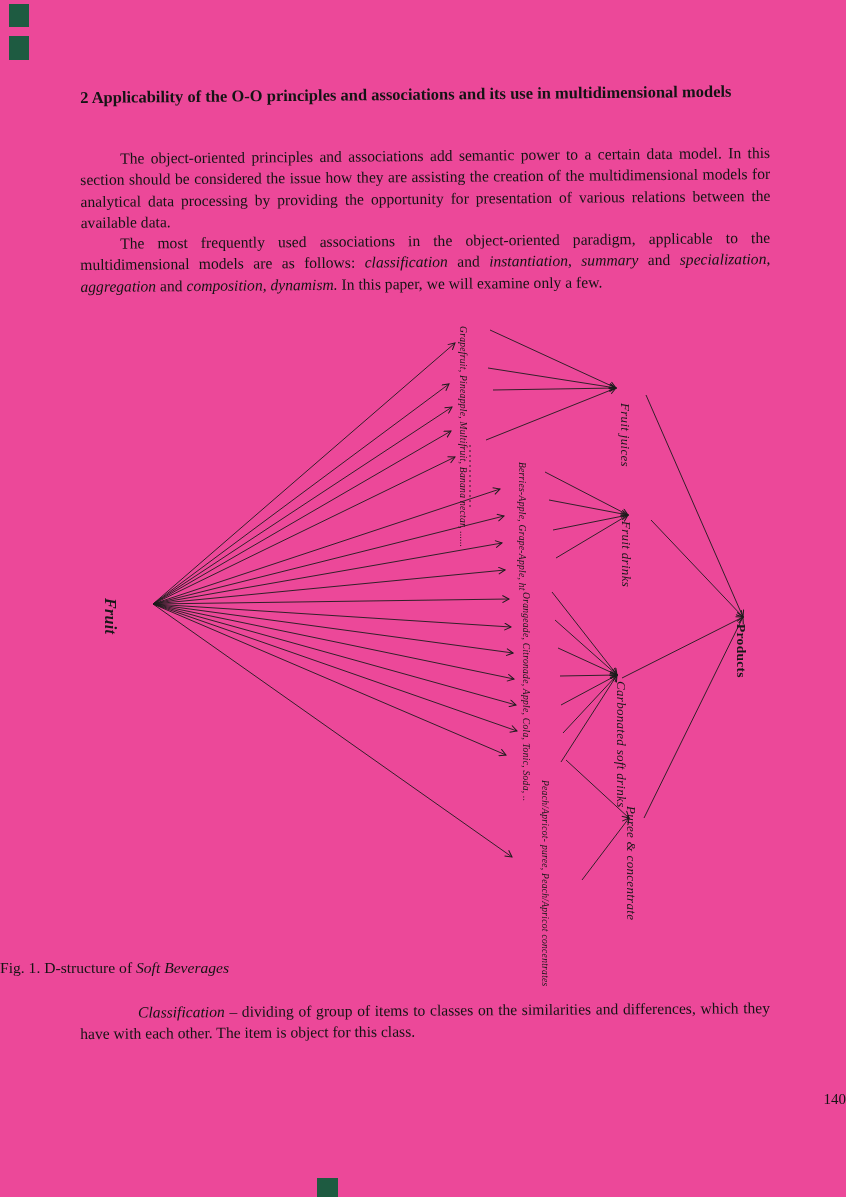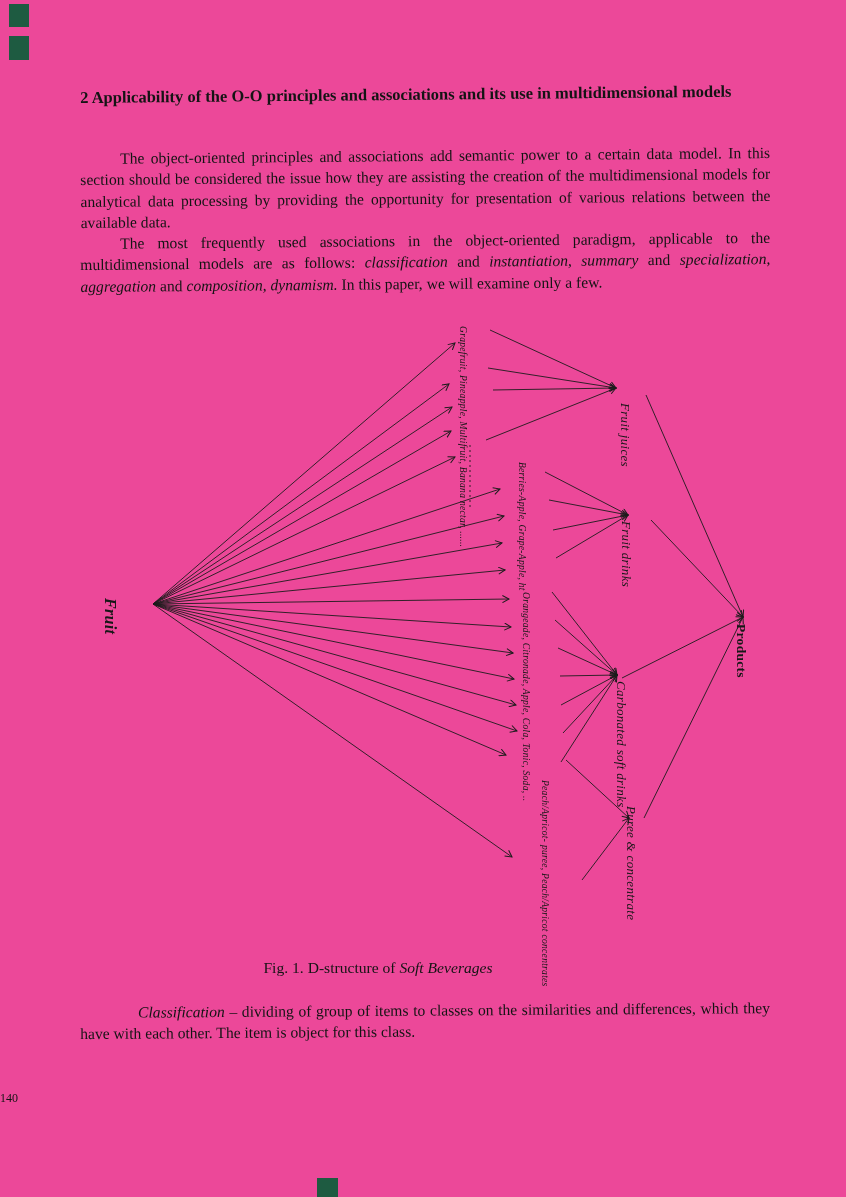--- a/index.html
+++ b/index.html
@@ -10,22 +10,22 @@
   .mark2{left:9px;top:36px;width:20px;height:24px;}
   .mark3{left:317px;top:1178px;width:21px;height:19px;}
   .heading{position:absolute;left:80px;top:86px;width:690px;margin:0;
            font-size:16.5px;font-weight:bold;line-height:24.5px;text-align:justify;
            transform:rotate(-0.55deg);transform-origin:0 0;}
   .body{position:absolute;left:80px;width:690px;margin:0;font-size:15.6px;line-height:21.3px;
         text-align:justify;transform:rotate(-0.5deg);transform-origin:0 0;}
   .p1{top:148px;text-indent:40px;}
   .p2{top:233px;text-indent:40px;}
   .p3{top:1002px;text-indent:58px;transform:rotate(-0.4deg);}
-  .caption{position:absolute;left:0;top:959px;width:756px;text-align:center;font-size:15.6px;}
-  .page-number{position:absolute;left:0;top:1091px;width:846px;text-align:left;font-size:12px;}
+  .caption{position:absolute;left:0;top:959px;width:756px;text-align:left;font-size:15.6px;}
+  .page-number{position:absolute;left:0;top:1091px;width:846px;text-align:right;font-size:15px;}
   .figure{position:absolute;left:0;top:318px;width:846px;height:645px;}
   .figure svg{position:absolute;left:0;top:0;}
   .vlabel{position:absolute;writing-mode:vertical-rl;font-style:italic;white-space:nowrap;
           letter-spacing:0.3px;color:#171717;}
   .root-label{left:101px;top:280px;font-size:16px;font-weight:bold;}
   .sink-label{left:733px;top:306px;font-size:13.5px;font-weight:bold;font-style:normal;}
   .cat{font-size:13px;}
   .cat1{left:617px;top:85px;}
   .cat2{left:618px;top:203px;}
   .cat3{left:613px;top:363px;}

